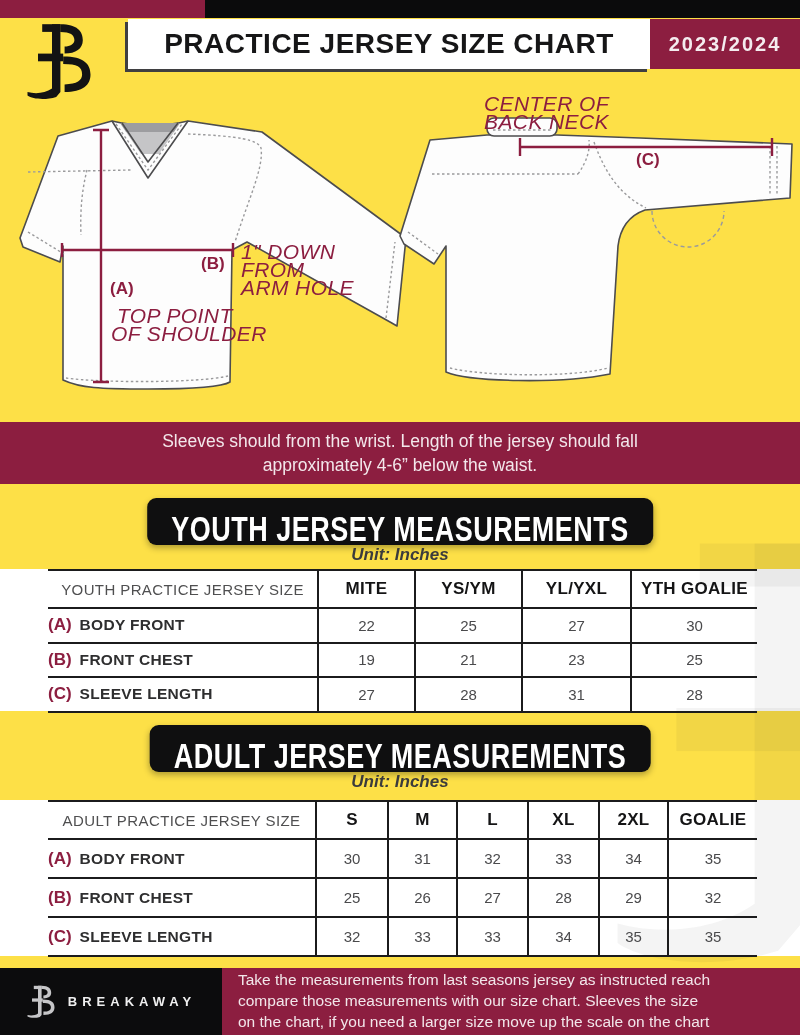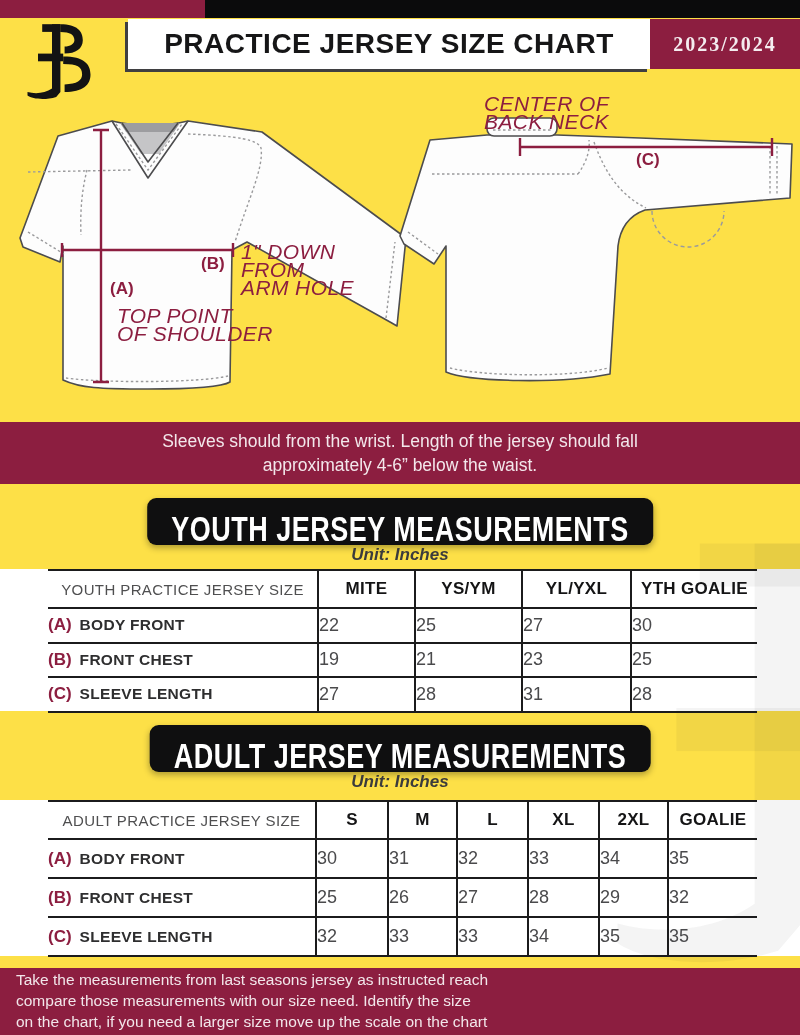--- a/index.html
+++ b/index.html
@@ -14,21 +14,21 @@
   .logo-box{position:absolute;left:24px;top:20px;width:70px;height:84px;}
   .title-box{
     position:absolute;left:128px;top:19px;width:522px;height:50px;background:#ffffff;
     box-shadow:-3px 3px 0 #3F3F41;display:flex;align-items:center;justify-content:center;
   }
   .title-box span{font-size:28px;font-weight:800;color:#161617;letter-spacing:.5px;white-space:nowrap;}
   .season-box{
     position:absolute;left:650px;top:19px;width:150px;height:50px;background:#8C1E40;
     display:flex;align-items:center;justify-content:center;
   }
-  .season-box span{font-family:Liberation Serif, serif;font-weight:700;font-size:20px;color:#F4ECEF;letter-spacing:2px;}
+  .season-box span{font-family:Liberation Sans, sans-serif;font-weight:700;font-size:20px;color:#F4ECEF;letter-spacing:2px;}
   
   .diagram{position:absolute;left:0;top:90px;width:800px;height:332px;}
   .anno{position:absolute;color:#8C1E40;white-space:nowrap;}
   .anno.key{font-weight:800;font-size:17px;font-style:normal;}
   .anno.txt{font-style:italic;font-size:21px;letter-spacing:.4px;}
   
   .banner{
     position:absolute;left:0;top:422px;width:800px;height:62px;background:#8C1E40;
     display:flex;flex-direction:column;align-items:center;justify-content:center;gap:3px;
   }
@@ -51,21 +51,21 @@
   .unit.adult{top:772px;}
   
   table.size{position:absolute;left:48px;width:709px;border-collapse:collapse;table-layout:fixed;z-index:2;}
   table.size.youth{top:569px;}
   table.size.adult{top:800px;}
   table.size td{border-top:2px solid #1B1B1C;padding:0;vertical-align:middle;}
   table.size tr:last-child td{border-bottom:2px solid #1B1B1C;}
   table.size td + td{border-left:2px solid #1B1B1C;}
   td.rowhead{font-size:15px;color:#4F4F50;text-align:center;letter-spacing:.4px;}
   td.colhead{font-weight:700;font-size:17px;color:#141415;text-align:center;letter-spacing:.3px;}
-  td.val{font-size:18px;color:#4A4A4C;text-align:left;margin-top:26px;}
+  td.val{font-size:15px;color:#4A4A4C;text-align:center;margin-top:26px;}
   td.rlabel{padding-left:56px;}
   td.rlabel .k{color:#8C1E40;font-weight:800;font-size:17px;margin-right:8px;}
   td.rlabel .t{color:#2E2E2F;font-weight:700;font-size:15.5px;letter-spacing:.3px;}
   tr.hrow{height:38px;}
   tr.drow-y{height:34.6px;}
   tr.drow-a{height:39px;}
   
   .footer{position:absolute;left:0;top:968px;width:800px;height:67px;display:flex;z-index:3;}
   .footer .fleft{width:222px;background:#0C0C0D;display:flex;align-items:center;justify-content:center;gap:12px;}
   .footer .fleft .brand{color:#EFEFEF;font-weight:700;font-size:13px;letter-spacing:5px;}
@@ -145,21 +145,21 @@
       </g>
 
       <g stroke="#8C1E40" stroke-width="2.4" fill="none">
         <path d="M101 40 L101 292 M93 40 L109 40 M93 292 L109 292"></path>
         <path d="M62 160 L233 160 M62 153 L62 167 M233 153 L233 167"></path>
         <path d="M520 57 L772 57 M520 48 L520 66 M772 48 L772 66"></path>
       </g>
     </svg>
     <div class="anno key" style="left:110px;top:189px">(A)</div>
     <div class="anno txt" style="left:117px;top:214px">TOP POINT</div>
-    <div class="anno txt" style="left:117px;top:232px">OF SHOULDER</div>
+    <div class="anno txt" style="left:111px;top:232px">OF SHOULDER</div>
     <div class="anno key" style="left:201px;top:164px">(B)</div>
     <div class="anno txt" style="left:241px;top:150px">1" DOWN</div>
     <div class="anno txt" style="left:241px;top:168px">FROM</div>
     <div class="anno txt" style="left:241px;top:186px">ARM HOLE</div>
     <div class="anno key" style="left:636px;top:60px">(C)</div>
     <div class="anno txt" style="left:484px;top:2px">CENTER OF</div>
     <div class="anno txt" style="left:484px;top:20px">BACK NECK</div>
   </div>
 
   <div class="banner">
@@ -267,20 +267,26 @@
       <td class="val">33</td>
       <td class="val">33</td>
       <td class="val">34</td>
       <td class="val">35</td>
       <td class="val">35</td>
     </tr>
   </tbody>
     </table>
 
   <div class="footer">
+    <div class="fleft">
+      <svg width="30" height="36" viewBox="0 0 100 120">
+          <use href="#b-logo" fill="#C6C6C8"></use>
+        </svg>
+      <span class="brand">BREAKAWAY</span>
+    </div>
     <div class="fright">
       <div>Take the measurements from last seasons jersey as instructed reach</div>
-      <div>compare those measurements  with our size need. Identify the size</div>
+      <div>compare those measurements  with our size chart. Sleeves the size</div>
       <div>on the chart, if you need a larger size move up the scale on the chart</div>
     </div>
   </div>
 
 </div>
 
 </body></html>

